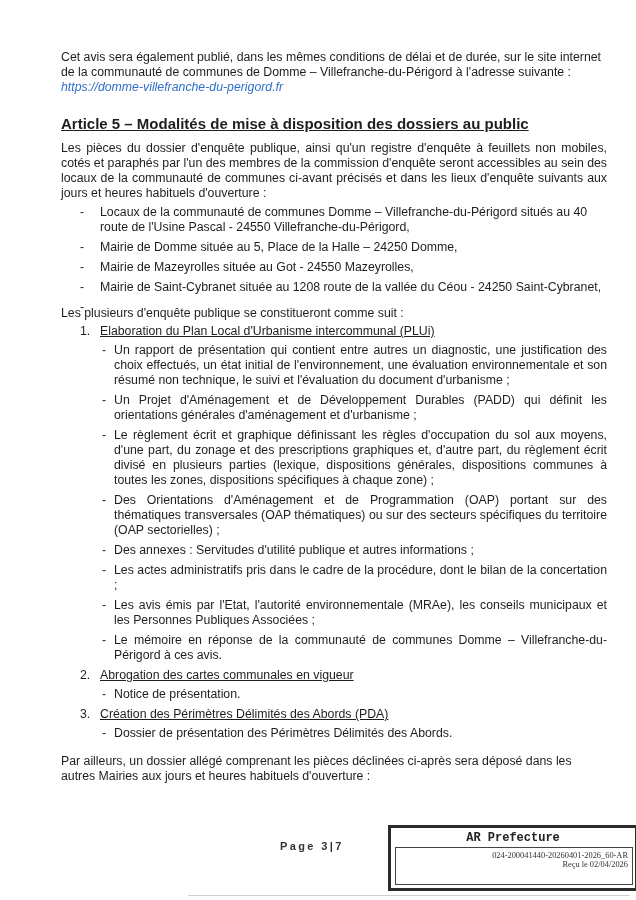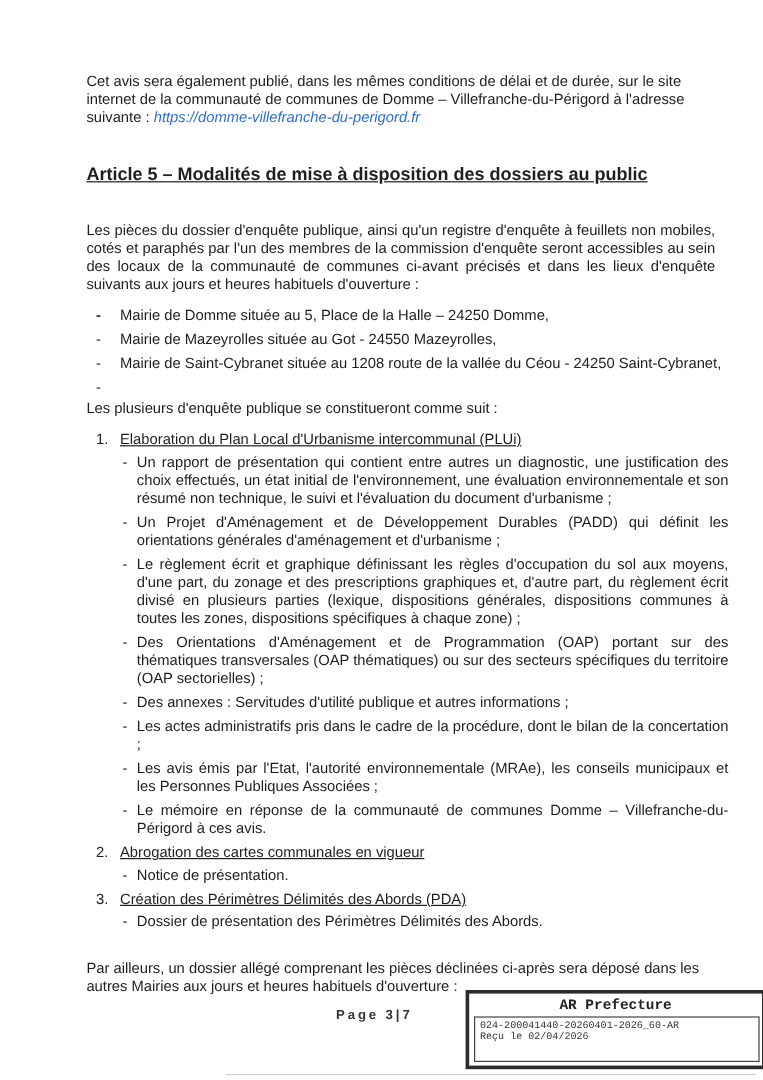--- a/index.html
+++ b/index.html
@@ -1,55 +1,55 @@
 <!DOCTYPE html>
 <html><head>
 <meta charset="utf-8">
 <style>
   html, body { margin: 0; padding: 0; background: #ffffff; }
   body { width: 636px; height: 900px; position: relative; overflow: hidden;
          font-family: "Liberation Sans", "DejaVu Sans", sans-serif; color: #1e1e1e; }
   .page { position: absolute; left: 61px; top: 50px; width: 546px; font-size: 12.3px; line-height: 15px; }
-  p { margin: 11px; }
+  p { margin: 0; }
   .just { text-align: justify; }
   .link { color: #2f6fc8; font-style: italic; }
   .gap-s { height: 5px; }
   .heading { font-weight: bold; text-decoration: underline; font-size: 15px; margin-top: 0; }
   ul.dash { list-style: none; margin: 4px 0 0 0; padding: 0; }
   ul.dash > li { position: relative; padding-left: 39px; margin-bottom: 5px; }
   ul.dash > li .dash { position: absolute; left: 19px; top: 0; }
   ol.num { list-style: none; margin: 3px 0 0 0; padding: 0; }
   ol.num > li { position: relative; padding-left: 39px; margin-bottom: 4px; }
   ol.num > li .num-label { position: absolute; left: 19px; top: 0; }
   ol.num > li .num-title { text-decoration: underline; }
   ul.sub { list-style: none; margin: 4px 0 0 0; padding: 0; }
   ul.sub > li { position: relative; padding-left: 14px; margin-bottom: 5px; text-align: justify; }
   ul.sub > li .dash { position: absolute; left: 2px; top: 0; }
   .footer-page { position: absolute; left: 280px; top: 840px; font-size: 11px; letter-spacing: 2.4px; font-weight: bold; color: #333; text-align: center; }
   .stamp { position: absolute; left: 388px; top: 825px; width: 244px; height: 60px; border: 3px solid #2b2b2b; background: #fff; }
   .stamp-title { text-align: center; font-family: "Liberation Mono", "DejaVu Sans Mono", monospace; font-weight: bold; font-size: 12px; margin-top: 3px; color: #222; }
-  .stamp-inner { position: absolute; left: 4px; right: 2px; top: 19px; bottom: 3px; border: 1.5px solid #444; padding: 3px 4px; font-family: Liberation Mono, monospace; font-size: 8.4px; line-height: 9px; color: #333; }
+  .stamp-inner { position: absolute; left: 4px; right: 2px; top: 19px; bottom: 3px; border: 1.5px solid #444; padding: 3px 4px; font-family: Liberation Serif, serif; font-size: 8.4px; line-height: 9px; color: #333; text-align: right; }
   .bottom-rule { position: absolute; left: 188px; top: 895px; width: 442px; height: 1px; background: #cfcfcf; }
 </style>
 </head>
 <body>
 
 <div class="page">
   <p>
     <span>Cet avis sera également publié, dans les mêmes conditions de délai et de durée, sur le site internet de la communauté de communes de Domme – Villefranche-du-Périgord à l'adresse suivante : </span><span class="link">https://domme-villefranche-du-perigord.fr</span>
   </p>
 
   <div style="height:21px"></div>
   <p class="heading">Article 5 – Modalités de mise à disposition des dossiers au public</p>
   <div class="gap-s"></div>
   <div class="gap-s"></div>
   <p class="just">Les pièces du dossier d'enquête publique, ainsi qu'un registre d'enquête à feuillets non mobiles, cotés et paraphés par l'un des membres de la commission d'enquête seront accessibles au sein des locaux de la communauté de communes ci-avant précisés et dans les lieux d'enquête suivants aux jours et heures habituels d'ouverture :</p>
 
   <ul class="dash">
-    <li><span class="dash">-</span></li>
+    <li><span class="dash">-</span><span>Locaux de la communauté de communes Domme – Villefranche-du-Périgord situés au 40 route de l'Usine Pascal - 24550 Villefranche-du-Périgord,</span></li>
     <li><span class="dash">-</span><span>Mairie de Domme située au 5, Place de la Halle – 24250 Domme,</span></li>
     <li><span class="dash">-</span><span>Mairie de Mazeyrolles située au Got - 24550 Mazeyrolles,</span></li>
     <li style="text-align:justify"><span class="dash">-</span><span>Mairie de Saint-Cybranet située au 1208 route de la vallée du Céou - 24250 Saint-Cybranet,</span></li>
     <li><span class="dash">-</span></li>
   </ul>
 
   <div style="height:6px"></div>
   <p>Les plusieurs d'enquête publique se constitueront comme suit :</p>
 
   <ol class="num">

